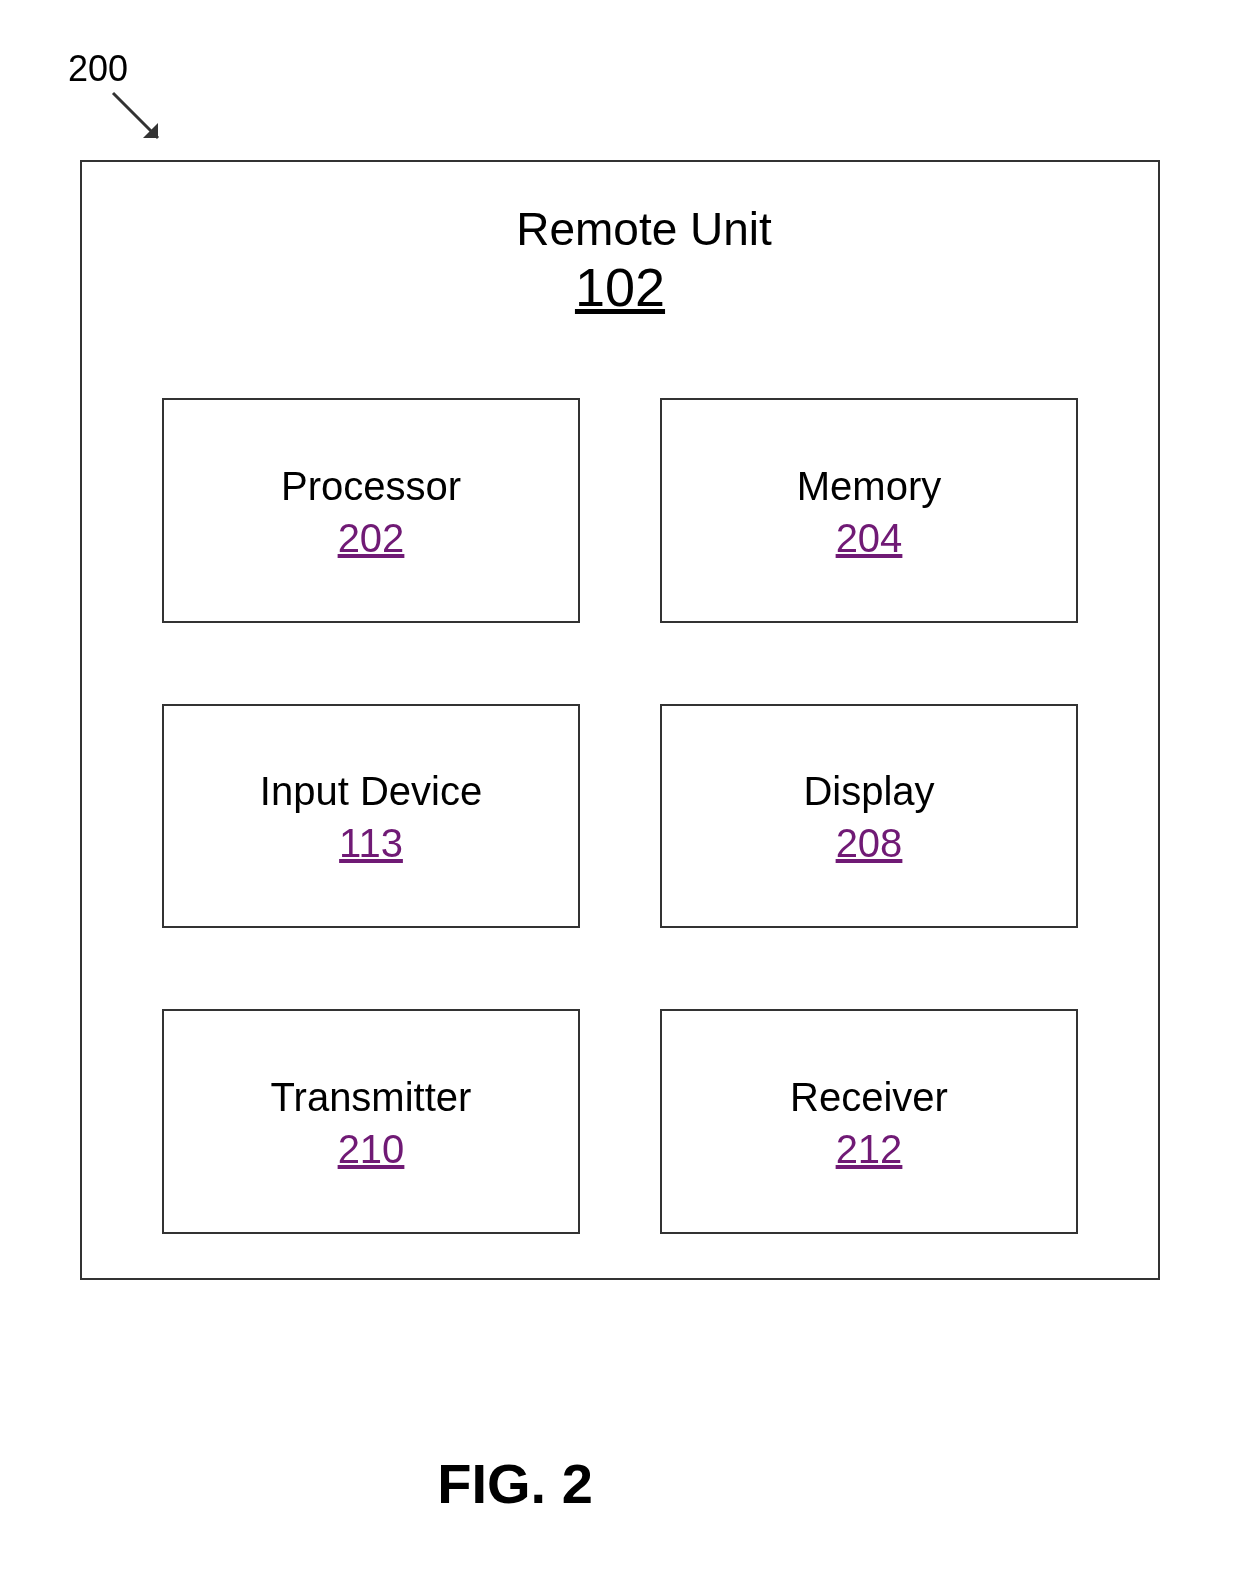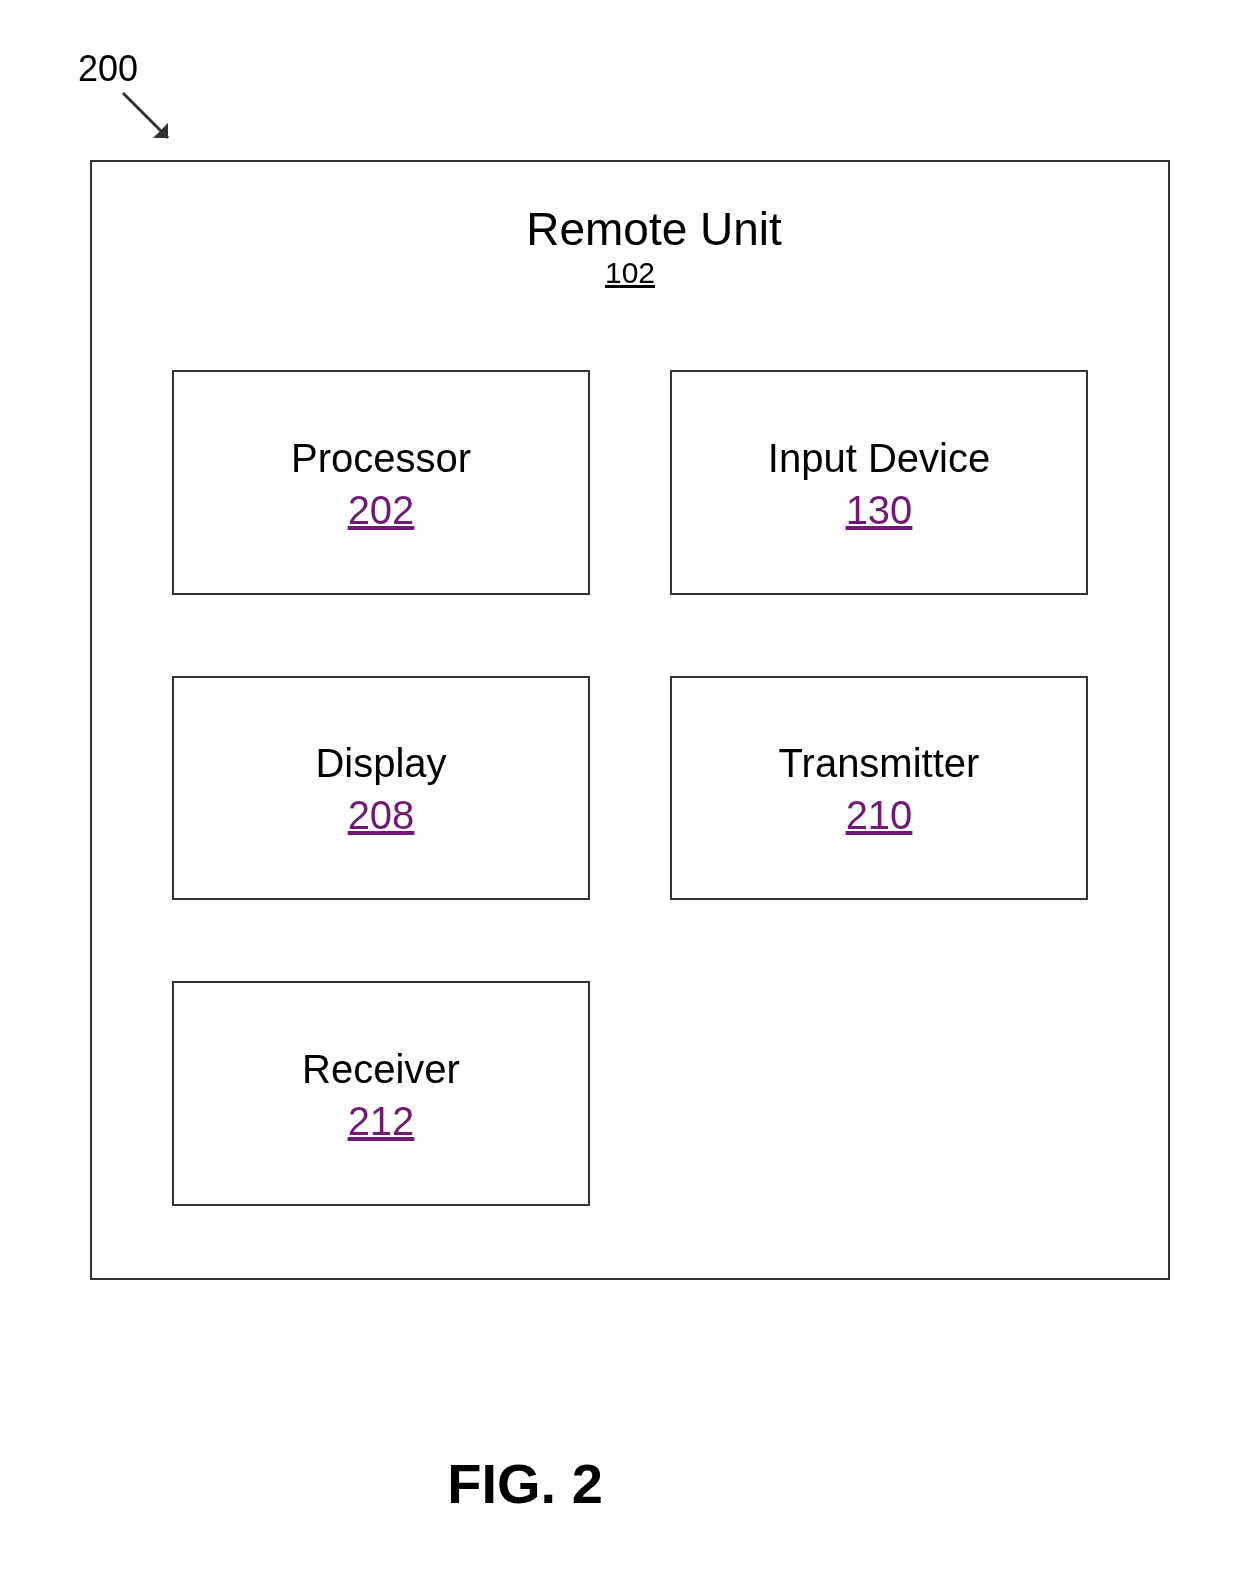--- a/index.html
+++ b/index.html
@@ -15,21 +15,20 @@
       height: 1596px;
       position: relative;
       overflow: hidden;
     }
 
     .page-container {
       width: 1030px;
       height: 1596px;
       background: #ffffff;
       position: relative;
-      margin-left: 10px;
     }
 
     .diagram-label {
       position: absolute;
       top: 48px;
       left: 68px;
       font-size: 36px;
       font-weight: normal;
       color: #000;
     }
@@ -55,21 +54,21 @@
     .remote-unit-label {
       text-align: center;
       margin-top: 40px;
       font-size: 46px;
       color: #000;
       padding-left: 48px;
     }
 
     .remote-unit-number {
       text-align: center;
-      font-size: 30px;
+      font-size: 54px;
       color: #000;
       text-decoration: underline;
     }
 
     .components-grid {
       display: grid;
       grid-template-columns: 1fr 1fr;
       grid-template-rows: 1fr 1fr 1fr;
       gap: 81px 80px;
       padding: 60px 80px;
@@ -129,22 +128,26 @@
     <div class="remote-unit-label">Remote Unit</div>
     <div class="remote-unit-number">102</div>
 
     <div class="components-grid">
 
     <div class="component-box">
           <div class="component-name">Processor</div>
           <div class="component-number">202</div>
         </div>
         <div class="component-box">
+          <div class="component-name">Memory</div>
+          <div class="component-number">204</div>
+        </div>
+        <div class="component-box">
           <div class="component-name">Input Device</div>
-          <div class="component-number">130</div>
+          <div class="component-number">113</div>
         </div>
         <div class="component-box">
           <div class="component-name">Display</div>
           <div class="component-number">208</div>
         </div>
         <div class="component-box">
           <div class="component-name">Transmitter</div>
           <div class="component-number">210</div>
         </div>
         <div class="component-box">

